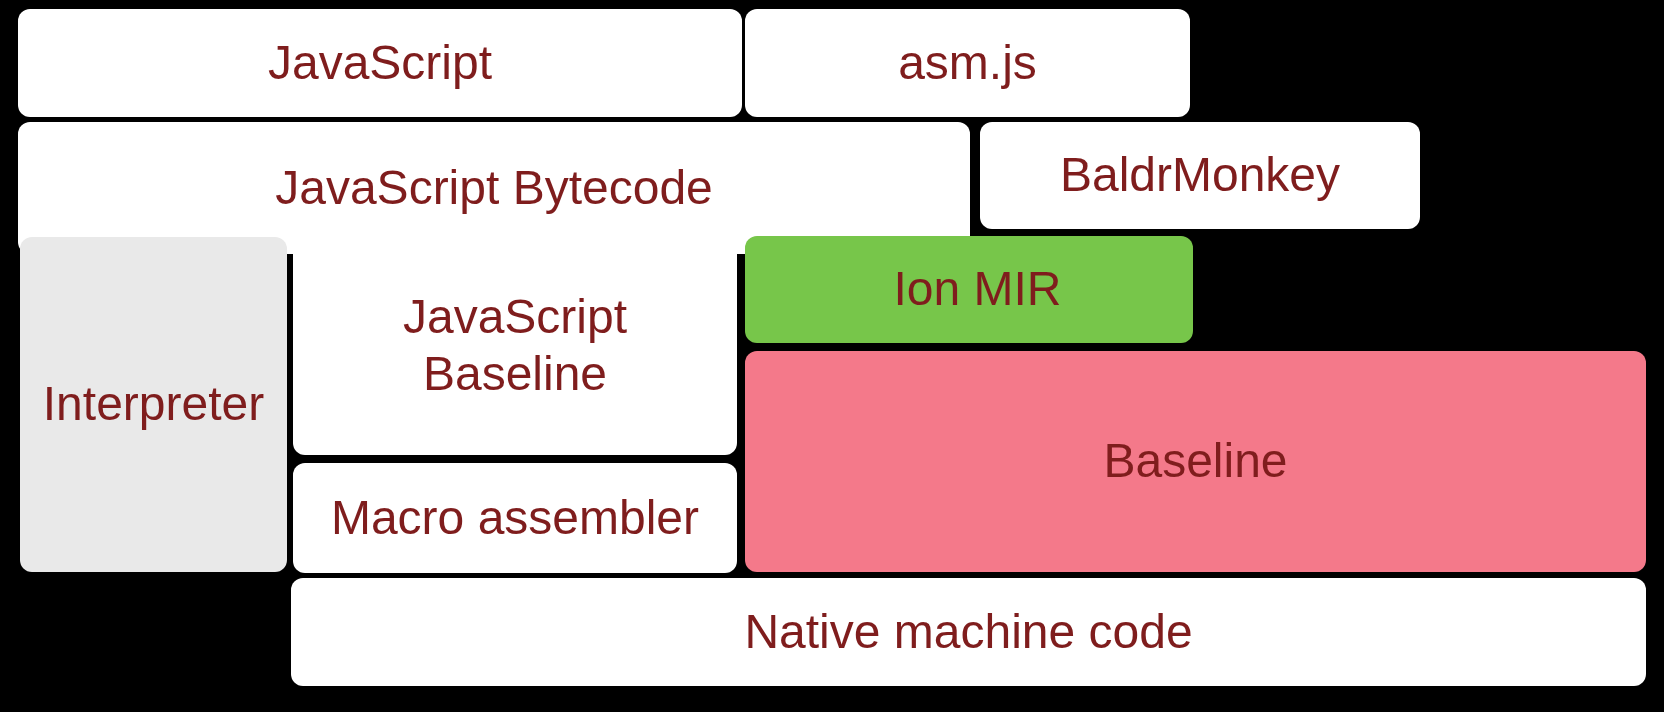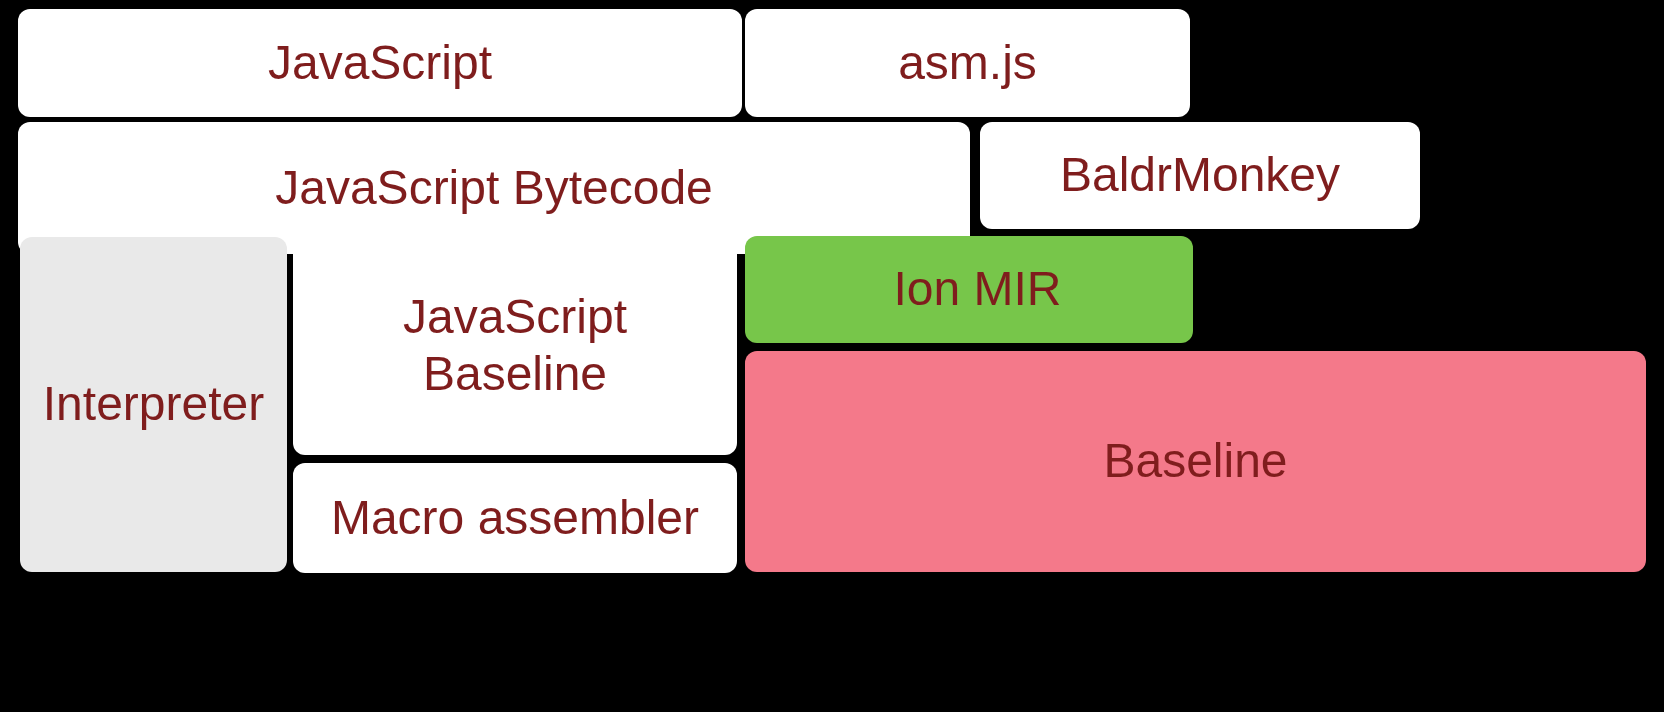--- a/index.html
+++ b/index.html
@@ -91,14 +91,17 @@
   </div>
 
   <div class="box" id="box-cretonne" style="background: rgb(244, 121, 138);">
     <span class="label">Baseline</span>
   </div>
 
   <div class="box" id="box-macro" style="background: rgb(255, 255, 255);">
     <span class="label">Macro assembler</span>
   </div>
 
+  <div class="box" id="box-native" style="background: rgb(255, 255, 255);">
+    <span class="label">Native machine code</span>
+  </div>
 
 </div>
 
 </body></html>

